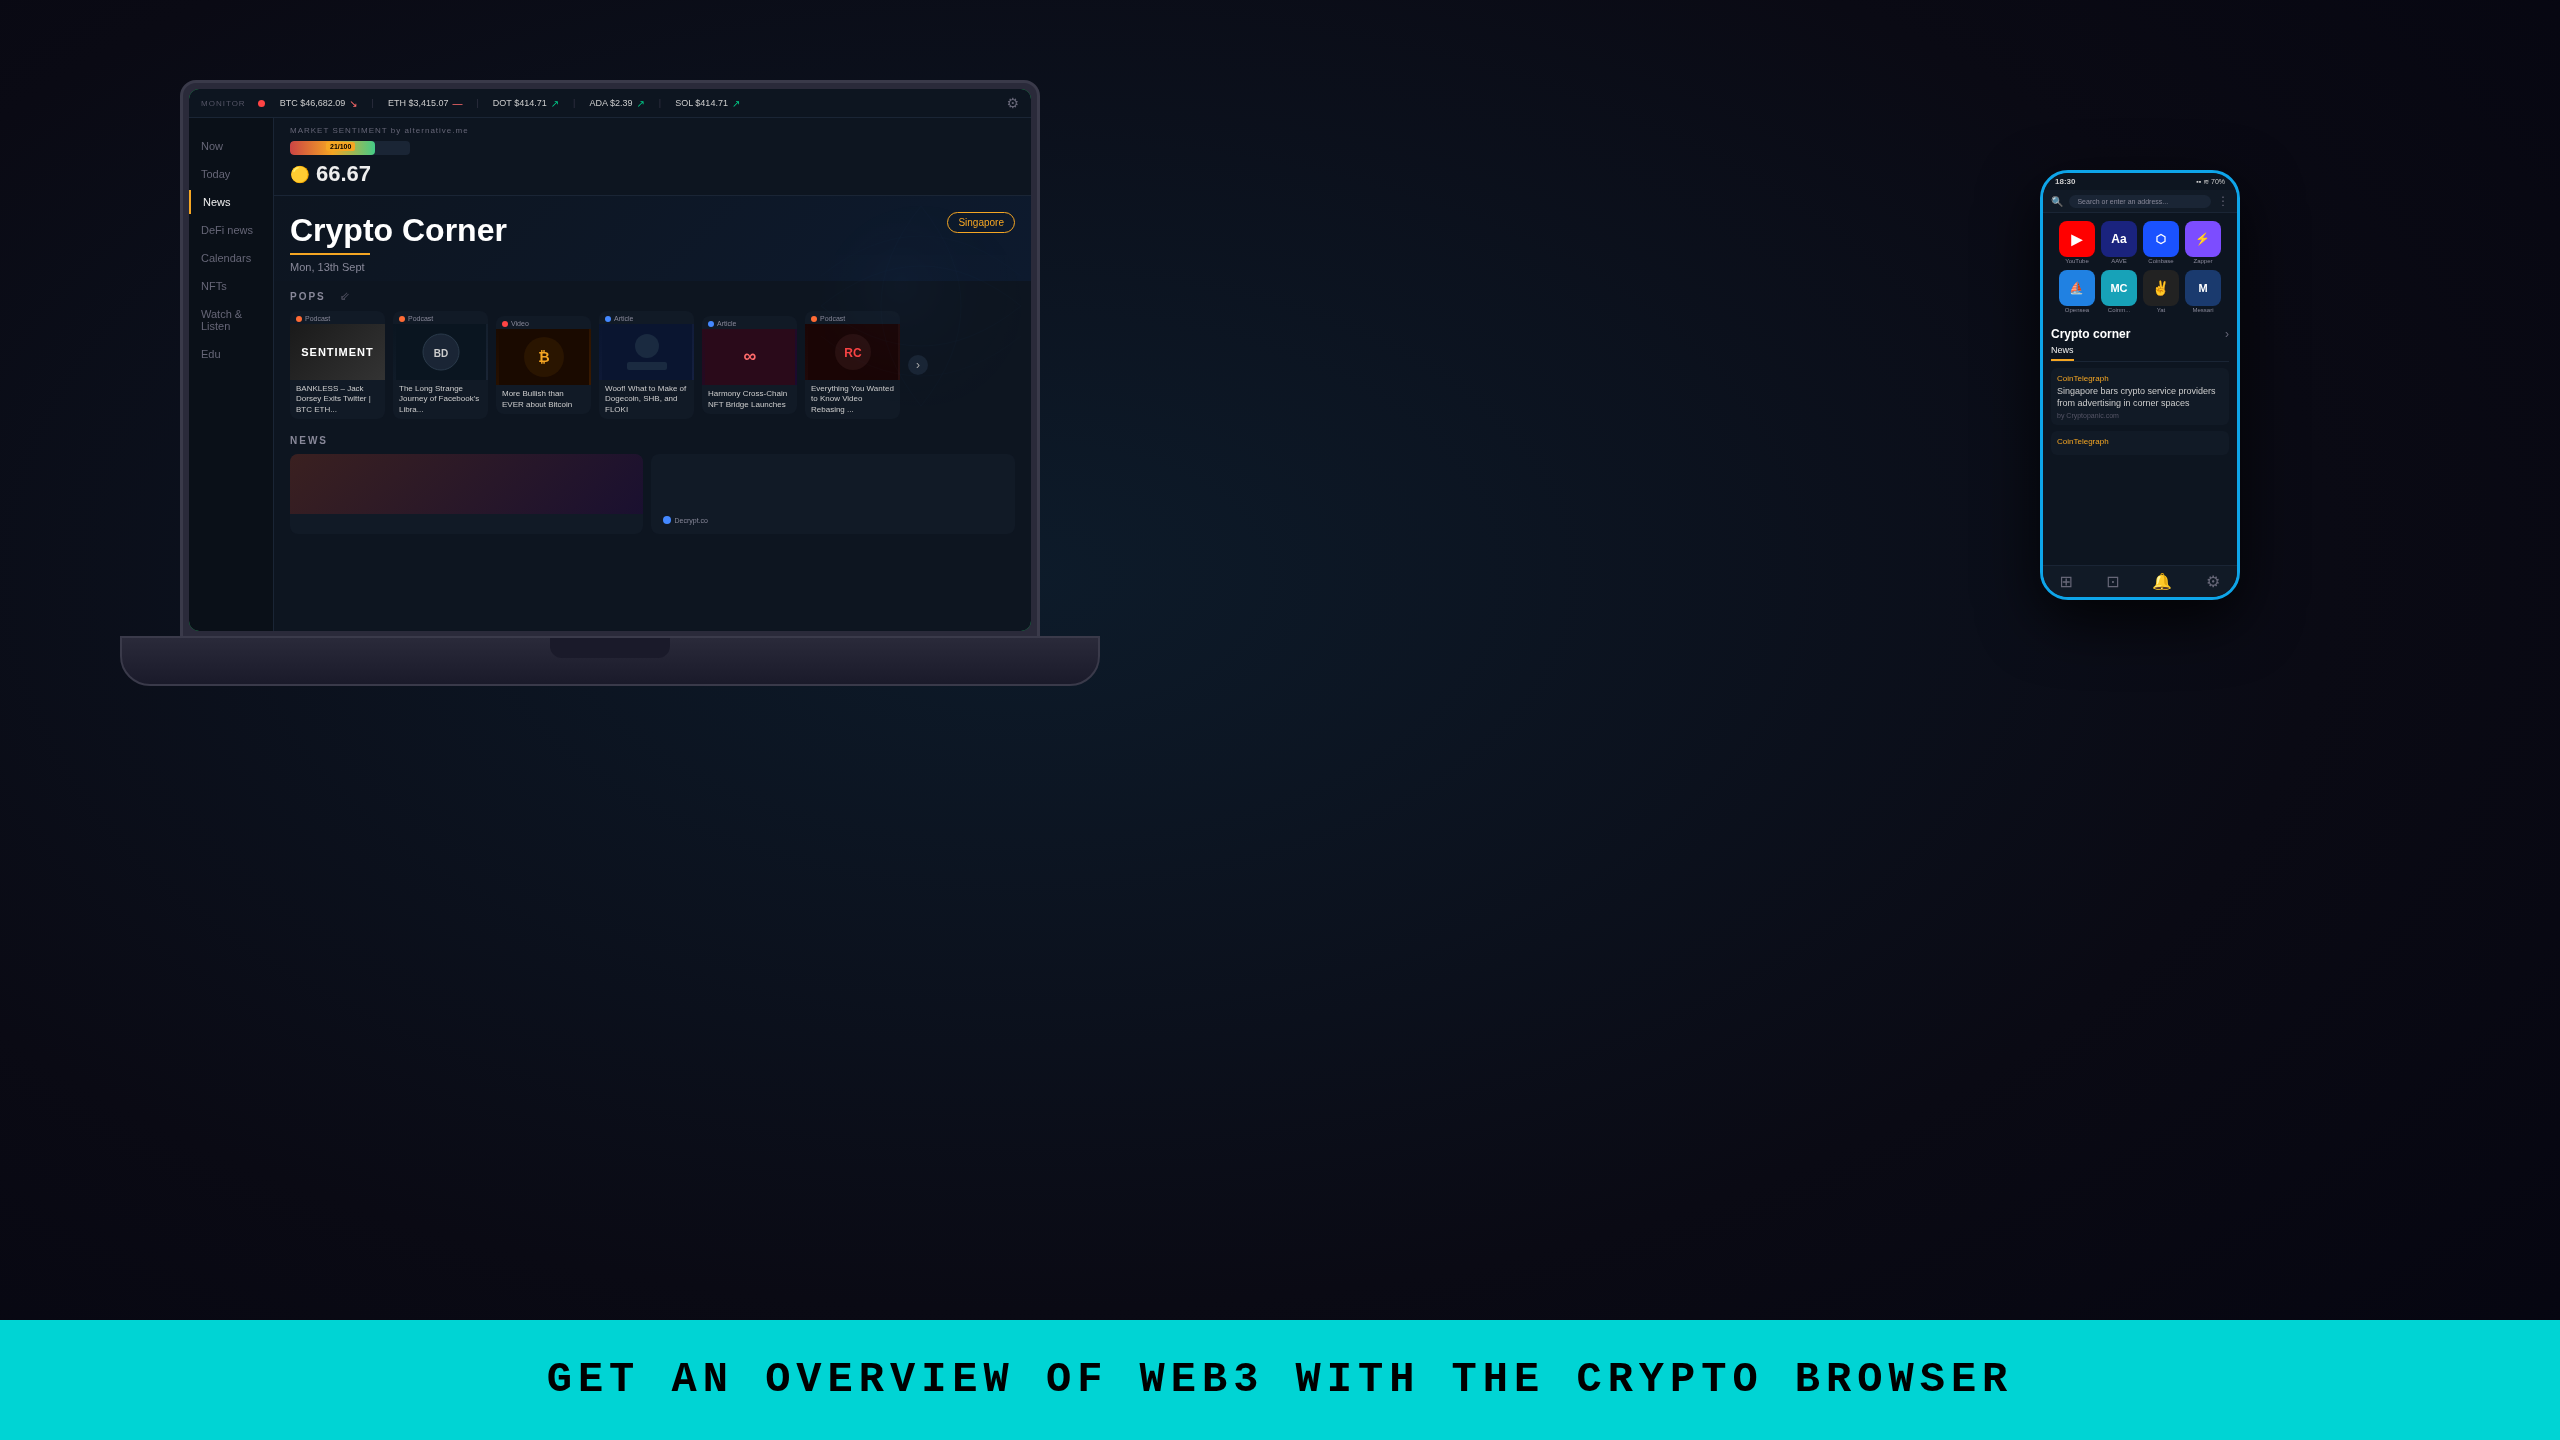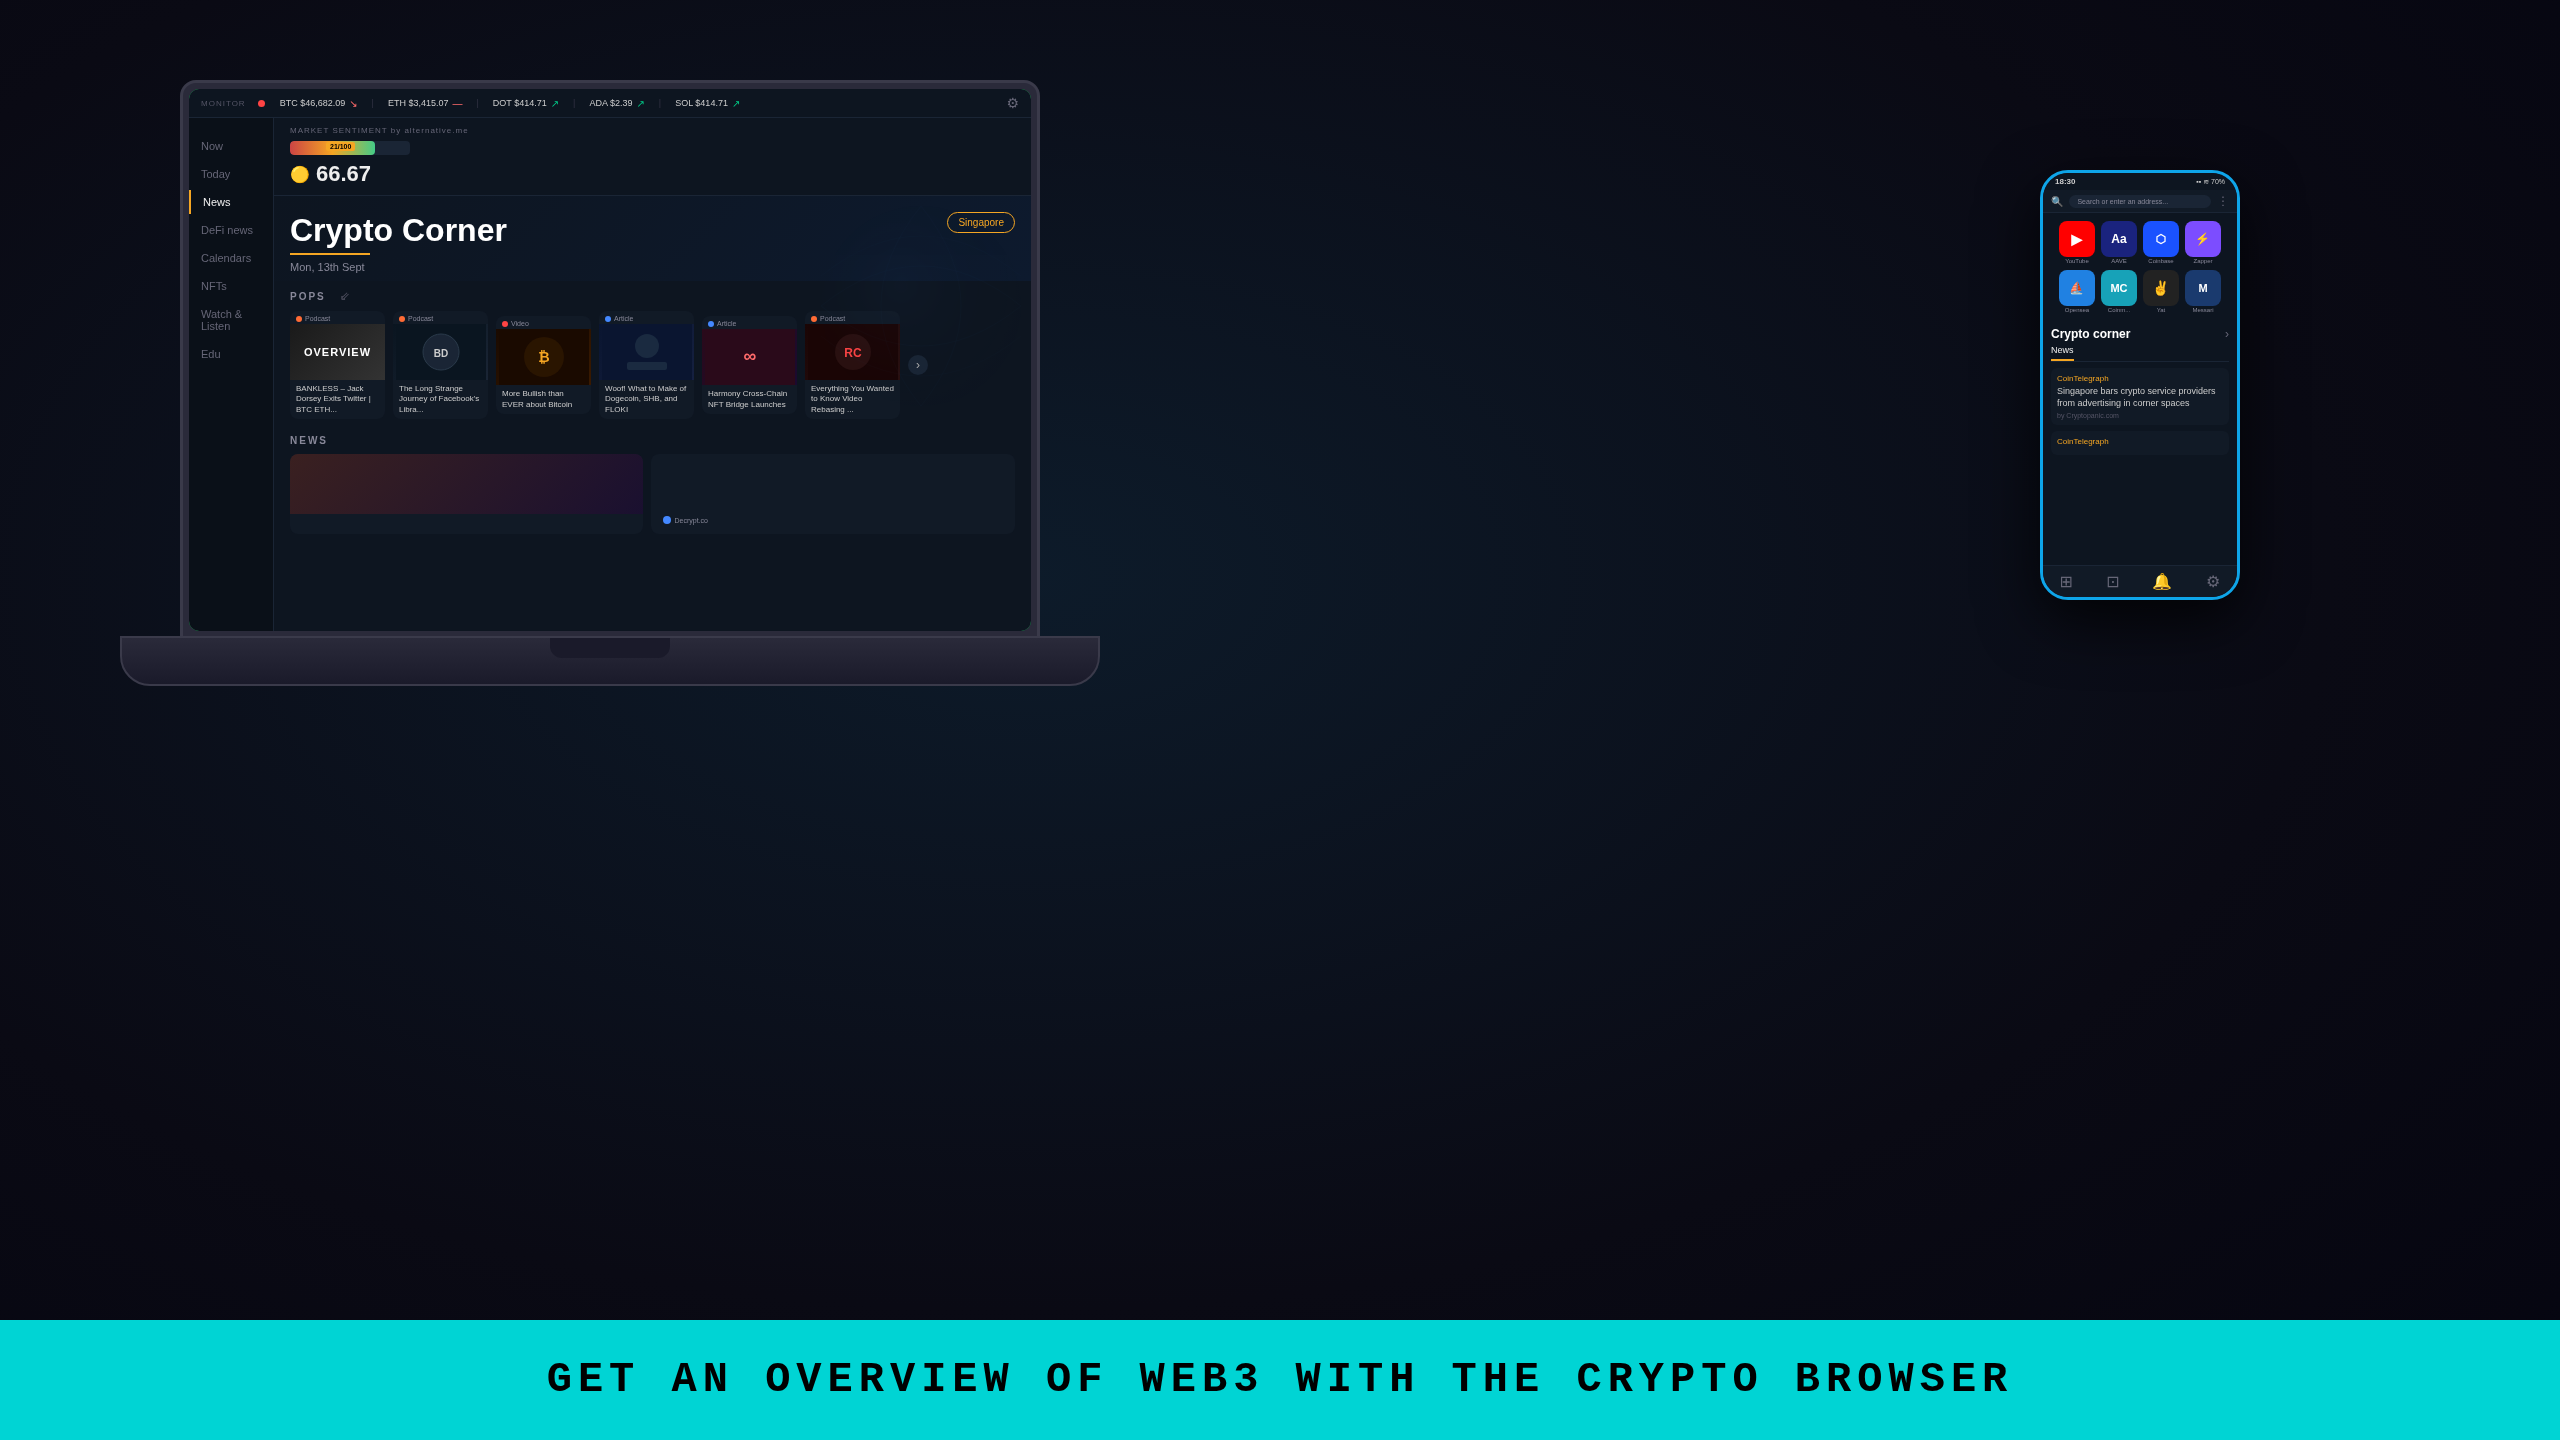--- a/index.html
+++ b/index.html
@@ -702,21 +702,21 @@
                 <span class="section-label">POPS</span>
                 <span class="collapse-btn">⇙</span>
               </div>
               <div class="pops-carousel">
 
                 <div class="pop-card">
                   <div class="pop-card-type">
                     <span class="pop-type-dot dot-podcast"></span>
                     <span>Podcast</span>
                   </div>
-                  <div class="pop-thumb pop-thumb-bankless">OVERVIEW</div>
+                  <div class="pop-thumb pop-thumb-bankless">SENTIMENT</div>
                   <div class="pop-title">BANKLESS – Jack Dorsey Exits Twitter | BTC ETH...</div>
                 </div>
 
                 <div class="pop-card">
                   <div class="pop-card-type">
                     <span class="pop-type-dot dot-podcast"></span>
                     <span>Podcast</span>
                   </div>
                   <div class="pop-thumb pop-thumb-breakdown">
                     <svg width="90" height="56" viewBox="0 0 90 56">

